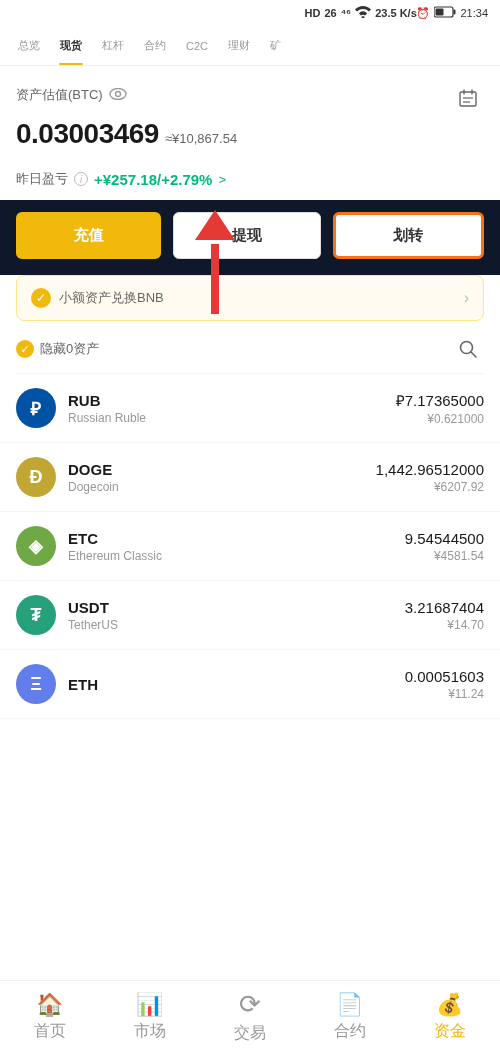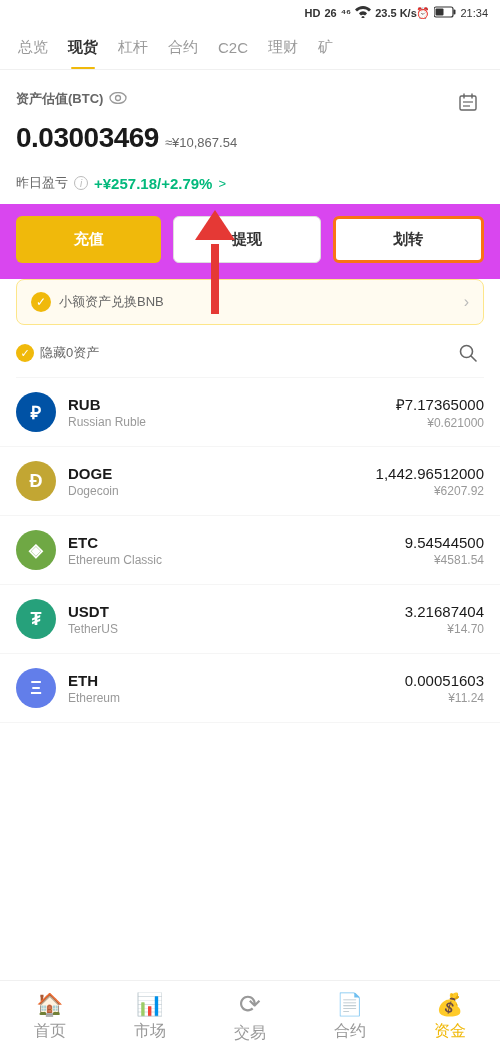--- a/index.html
+++ b/index.html
@@ -29,21 +29,21 @@
     
     .nav-tabs {
       display: flex;
       align-items: center;
       padding: 0 8px;
       border-bottom: 1px solid #f0f0f0;
       background: #fff;
     }
     .nav-tab {
       padding: 12px 10px;
-      font-size: 15px;
+      font-size: 11px;
       color: #999;
       cursor: pointer;
       position: relative;
       white-space: nowrap;
     }
     .nav-tab.active {
       color: #333;
       font-weight: 600;
     }
     .nav-tab.active::after {
@@ -63,21 +63,20 @@
       padding: 16px 16px 12px;
       background: #fff;
     }
     .asset-label {
       display: flex;
       align-items: center;
       gap: 6px;
       font-size: 13px;
       color: #666;
       margin-bottom: 6px;
-      font-weight: bold;
     }
     .eye-icon { color: #999; cursor: pointer; font-size: 14px; }
     .asset-header-row {
       display: flex;
       justify-content: space-between;
       align-items: center;
     }
     .asset-btc {
       font-size: 28px;
       font-weight: 700;
@@ -128,21 +127,21 @@
       justify-content: center;
       font-style: italic;
       font-size: 10px;
     }
 
     
     .action-buttons {
       display: flex;
       padding: 12px 16px 16px;
       gap: 12px;
-      background: #d946ef;
+      background: #0f172a;
     }
     .btn-charge {
       flex: 1;
       padding: 11px;
       background: #f0b90b;
       border: none;
       border-radius: 6px;
       font-size: 15px;
       font-weight: 600;
       color: #fff;
@@ -494,21 +493,20 @@
         <div class="coin-cny">¥14.70</div>
       </div>
     </div>
 
     <div class="asset-item">
       <div class="coin-icon coin-eth">
         <span>Ξ</span>
       </div>
       <div class="coin-info">
         <div class="coin-name">ETH</div>
-        <div class="coin-full">Ethereum</div>
       </div>
       <div class="coin-balance">
         <div class="coin-amount">0.00051603</div>
         <div class="coin-cny">¥11.24</div>
       </div>
     </div>
 
   </div>
 
 </div>

